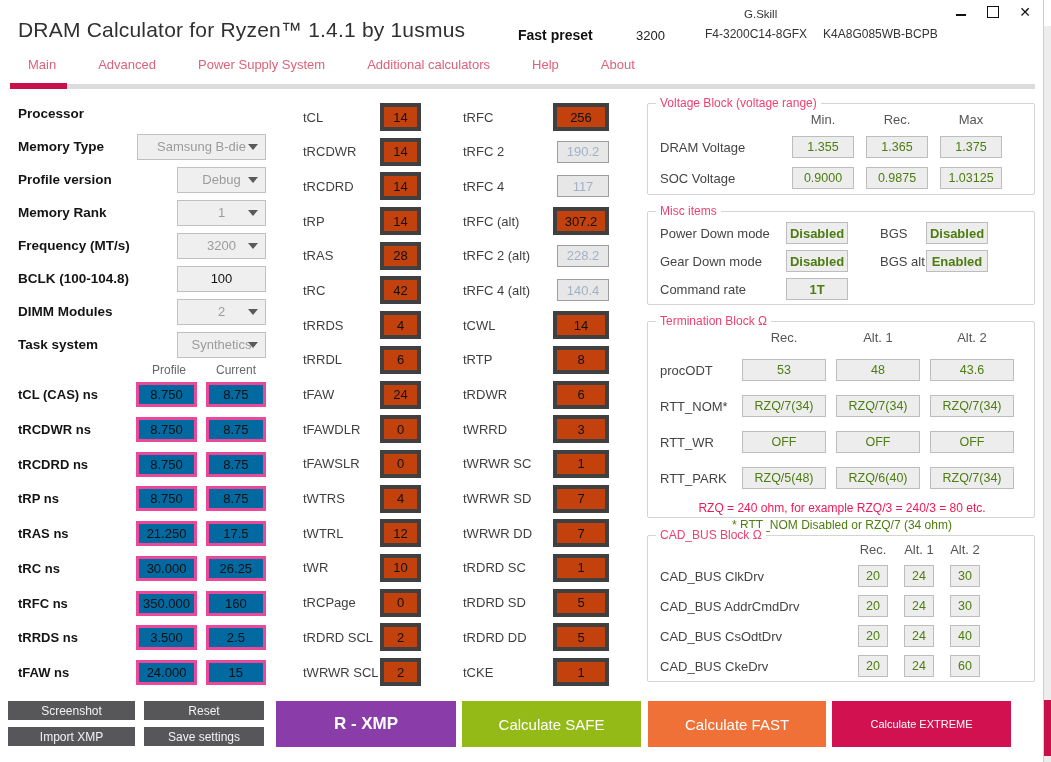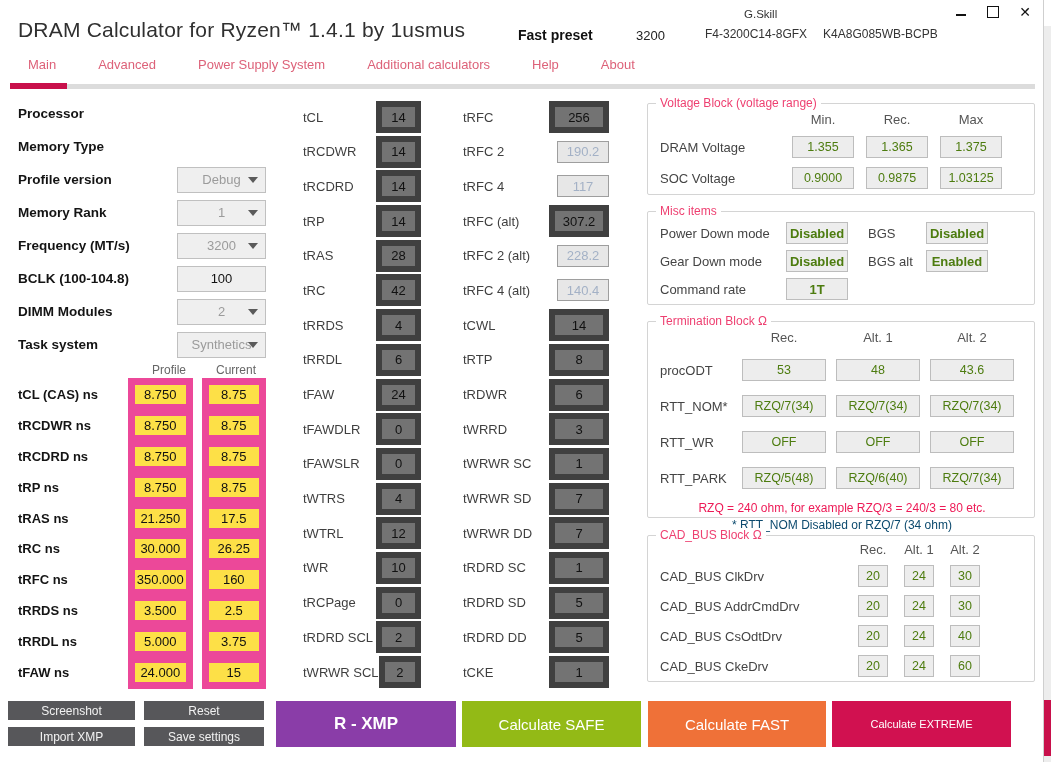--- a/index.html
+++ b/index.html
@@ -37,29 +37,29 @@
   .cfg-row.lg .caret{right:10px;}
   .cfg-row.input .ctl-text{color:#111;}
   
   .ns-head{position:absolute;left:18px;top:363px;width:248px;display:flex;font-size:12px;color:#666;}
   .ns-head .sp{width:122px;}
   .ns-head .h{width:58px;text-align:center;}
   .ns-head .g{width:9px;}
   .ns-rows{position:absolute;left:18px;top:383px;width:248px;height:301px;display:flex;flex-direction:column;justify-content:space-between;}
   .ns-row{display:flex;align-items:center;height:23px;}
   .ns-label{width:122px;font-size:13px;font-weight:700;color:#141414;}
-  .ns-box{width:56px;height:19px;background:#fde047;border:7px solid #ec4899;font-size:13px;color:#111;display:flex;align-items:center;justify-content:center;}
+  .ns-box{width:56px;height:19px;background:#0369a1;border:3px solid #ec4899;font-size:13px;color:#111;display:flex;align-items:center;justify-content:center;}
   .ns-box.first{margin-right:9px;}
   
   .tcol{position:absolute;display:flex;flex-direction:column;justify-content:space-between;}
   .tcol1{left:303px;top:104px;width:118px;height:581px;}
   .tcol2{left:463px;top:104px;width:146px;height:581px;}
   .t-row{display:flex;align-items:center;height:26px;}
   .t-label{flex:1;font-size:13px;color:#3f3f3f;white-space:nowrap;}
-  .t-box{height:20px;background:#737373;border:6px solid #404040;font-size:13px;color:#111;display:flex;align-items:center;justify-content:center;}
+  .t-box{height:20px;background:#c2410c;border:4px solid #404040;font-size:13px;color:#111;display:flex;align-items:center;justify-content:center;}
   .tcol1 .t-box{width:33px;}
   .tcol2 .t-box{width:48px;}
   .t-row.disabled .t-box{background:#e7e7e7;border:1px solid #9e9e9e;color:#a3b1c6;width:35px;}
   .tcol2 .t-row.disabled .t-box{width:50px;}
   
   .gbox{position:absolute;left:647px;width:388px;border:1px solid #d4d4d4;border-radius:2px;background:#fff;box-sizing:border-box;}
   .legend{position:absolute;top:-8px;left:8px;background:#fff;padding:0 4px;font-size:12px;color:#ee3f70;white-space:nowrap;}
   .gb-voltage{top:103px;height:92px;}
   .gb-misc{top:211px;height:94px;}
   .gb-term{top:321px;height:197px;}
@@ -67,27 +67,27 @@
   .ghead,.grows,.blk-row{display:contents;}
   .blk-h{font-size:13px;color:#555;text-align:center;align-self:center;}
   .blk-label{font-size:13px;color:#444;align-self:center;white-space:nowrap;}
   .blk-box{height:20px;background:#ededed;border:1px solid #bdbdbd;font-size:12.5px;color:#4d7c0f;display:flex;align-items:center;justify-content:center;align-self:center;}
   
   .vb-grid{display:grid;grid-template-columns:120px 62px 62px 62px;column-gap:12px;row-gap:9px;padding:8px 0 0 12px;}
   .vb-grid .blk-box{width:60px;}
   
   .misc-grid{display:grid;grid-template-columns:126px 62px 78px 62px;row-gap:6px;padding:10px 0 0 12px;}
   .misc-grid .blk-box{width:60px;font-weight:700;font-size:13px;}
-  .misc-grid .blk-label2{padding-left:20px;font-size:13px;color:#444;align-self:center;}
+  .misc-grid .blk-label2{padding-left:32px;font-size:13px;color:#444;align-self:center;}
   
   .term-grid{display:grid;grid-template-columns:72px 84px 84px 84px;column-gap:10px;row-gap:14px;padding:8px 0 0 12px;}
   .term-grid .blk-box{width:82px;}
   .note{width:388px;text-align:center;font-size:12px;box-sizing:border-box;}
   .note-red{margin-top:12px;color:#ed1a56;}
-  .note-purple{margin-top:3px;color:#0c4a6e;}
+  .note-purple{margin-top:3px;color:#4d7c0f;}
   
   .cad-grid{display:grid;grid-template-columns:182px 30px 30px 30px;column-gap:16px;row-gap:8px;padding:6px 0 0 12px;}
   .cad-grid .blk-box{width:28px;}
   
   .sm-grid{position:absolute;left:8px;top:701px;display:grid;grid-template-columns:127px 120px;column-gap:9px;row-gap:7px;}
   .sm-btn{height:19px;background:#57575a;border:none;color:#f2f2f2;font-size:12px;font-family:inherit;display:flex;align-items:center;justify-content:center;cursor:default;}
   .big-btn{position:absolute;top:701px;height:46px;border:none;color:#fff;font-family:inherit;display:flex;align-items:center;justify-content:center;cursor:default;}
   .btn-xmp{left:276px;width:180px;background:#8a3da8;font-size:17px;font-weight:700;}
   .btn-safe{left:462px;width:179px;background:#93ba16;font-size:15px;}
   .btn-fast{left:648px;width:178px;background:#ef7138;font-size:15px;}
@@ -132,20 +132,24 @@
   <div class="underline-accent" style="background: rgb(200, 16, 75);"></div>
   <div class="underline-gray"></div>
 
   <div class="config">
 
   <div class="cfg-row lg select">
         <span class="cfg-label">Processor</span>
       </div>
       <div class="cfg-row md select">
         <span class="cfg-label">Memory Type</span>
+        <span class="ctl">
+          <span class="ctl-text">Samsung B-die</span>
+          <span class="caret"></span>
+        </span>
       </div>
       <div class="cfg-row sm select">
         <span class="cfg-label">Profile version</span>
         <span class="ctl">
           <span class="ctl-text">Debug</span>
           <span class="caret"></span>
         </span>
       </div>
       <div class="cfg-row sm select">
         <span class="cfg-label">Memory Rank</span>
@@ -226,25 +230,20 @@
         <span class="ns-label">tRFC ns</span>
         <span class="ns-box first">350.000</span>
         <span class="ns-box">160</span>
       </div>
       <div class="ns-row">
         <span class="ns-label">tRRDS ns</span>
         <span class="ns-box first">3.500</span>
         <span class="ns-box">2.5</span>
       </div>
       <div class="ns-row">
-        <span class="ns-label">tRRDL ns</span>
-        <span class="ns-box first">5.000</span>
-        <span class="ns-box">3.75</span>
-      </div>
-      <div class="ns-row">
         <span class="ns-label">tFAW ns</span>
         <span class="ns-box first">24.000</span>
         <span class="ns-box">15</span>
       </div>
     </div>
 
   <div class="tcol tcol1">
 
   <div class="t-row">
         <span class="t-label">tCL</span>

